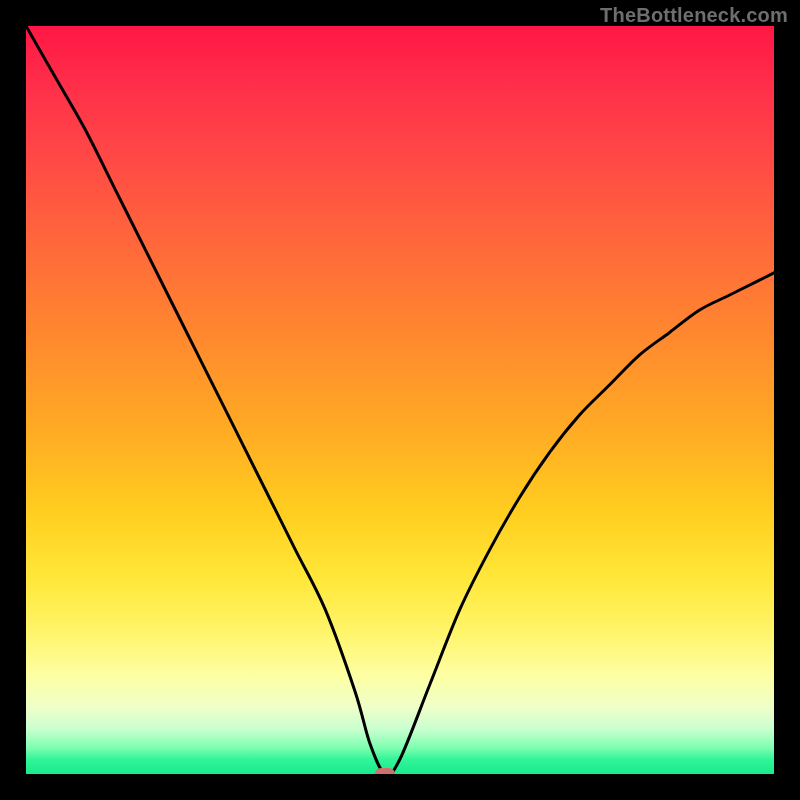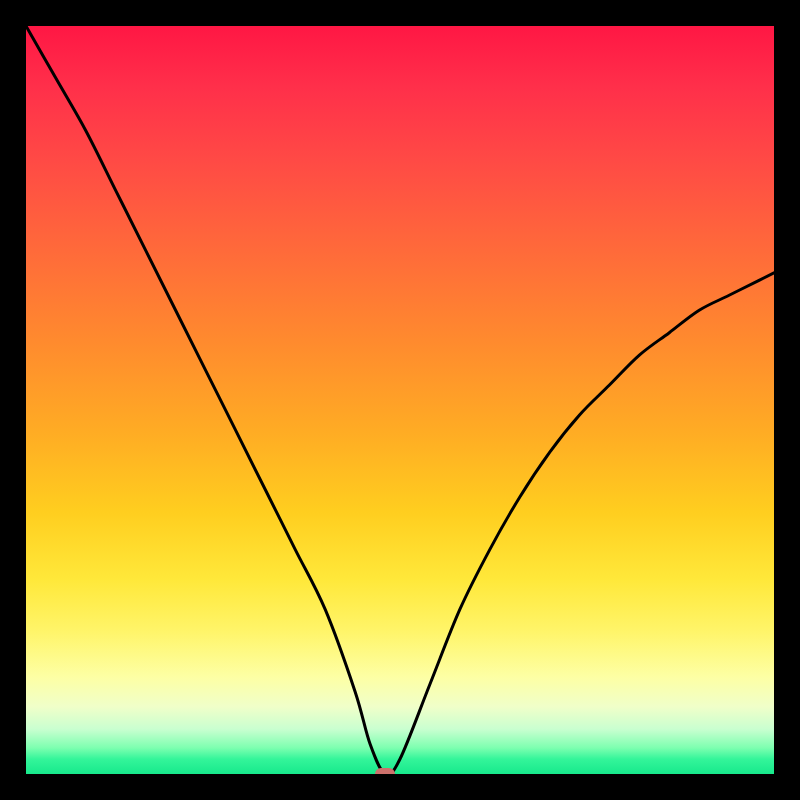--- a/index.html
+++ b/index.html
@@ -71,20 +71,21 @@
     background: #cd716c;
     transform: translate(-50%, -50%);
     box-shadow: none;
     z-index: 3;
   }
 </style>
 </head>
 <body>
 
 <div class="frame">
+  <div class="watermark">TheBottleneck.com</div>
 
   <div class="plot-area">
     <div class="gradient-bg"></div>
 
     <svg class="curve" viewBox="0 0 748 748" preserveAspectRatio="none">
       <path id="curve-path" fill="none" stroke="#000000" stroke-width="3" stroke-linecap="round" stroke-linejoin="round" d="M 0,0 C 4.986666666666667,8.726666666666668 19.946666666666665,34.90666666666668 29.92,52.360000000000014 C 39.89333333333334,69.81333333333335 49.866666666666674,86.02000000000004 59.84,104.72000000000003 C 69.81333333333333,123.42000000000002 79.78666666666666,144.6133333333333 89.75999999999999,164.55999999999995 C 99.73333333333332,184.5066666666666 109.70666666666668,204.4533333333333 119.68,224.39999999999998 C 129.65333333333334,244.34666666666666 139.62666666666667,264.29333333333335 149.6,284.24 C 159.57333333333332,304.18666666666667 169.54666666666665,324.1333333333333 179.51999999999998,344.08 C 189.4933333333333,364.02666666666664 199.4666666666667,383.9733333333333 209.44000000000003,403.91999999999996 C 219.41333333333336,423.8666666666666 229.38666666666668,443.81333333333333 239.36,463.76 C 249.33333333333334,483.70666666666665 259.3066666666666,503.65333333333336 269.28,523.6 C 279.25333333333333,543.5466666666667 289.22666666666663,559.7533333333333 299.2,583.44 C 309.17333333333335,607.1266666666668 321.64,643.28 329.12,665.72 C 336.6,688.1600000000001 339.09333333333336,704.3666666666667 344.08000000000004,718.08 C 349.0666666666667,731.7933333333334 354.0533333333333,745.5066666666667 359.03999999999996,748 C 364.02666666666664,750.4933333333333 366.52,748 374,733.04 C 381.48,718.0799999999999 393.9466666666667,683.1733333333333 403.92,658.24 C 413.8933333333333,633.3066666666667 423.8666666666667,605.8800000000001 433.84,583.44 C 443.8133333333333,561 453.78666666666663,542.3000000000001 463.76,523.6 C 473.73333333333335,504.90000000000003 483.70666666666665,487.44666666666666 493.68,471.24 C 503.65333333333336,455.03333333333336 513.6266666666667,440.0733333333333 523.6,426.36 C 533.5733333333334,412.6466666666667 543.5466666666666,400.18000000000006 553.52,388.96000000000004 C 563.4933333333333,377.74 573.4666666666667,369.0133333333333 583.44,359.03999999999996 C 593.4133333333334,349.0666666666666 603.3866666666667,337.8466666666666 613.36,329.11999999999995 C 623.3333333333334,320.3933333333333 633.3066666666666,314.15999999999997 643.28,306.68 C 653.2533333333333,299.20000000000005 663.2266666666667,290.47333333333336 673.2,284.24 C 683.1733333333334,278.00666666666666 693.1466666666666,274.26666666666665 703.12,269.28 C 713.0933333333334,264.2933333333333 725.56,258.06 733.04,254.32 C 740.52,250.57999999999998 745.5066666666667,248.08666666666664 748,246.83999999999997"></path>
     </svg>
 
     <div id="marker" class="marker" style="left: 359.04px; top: 748px; background: rgb(205, 113, 108);"></div>
   </div>

